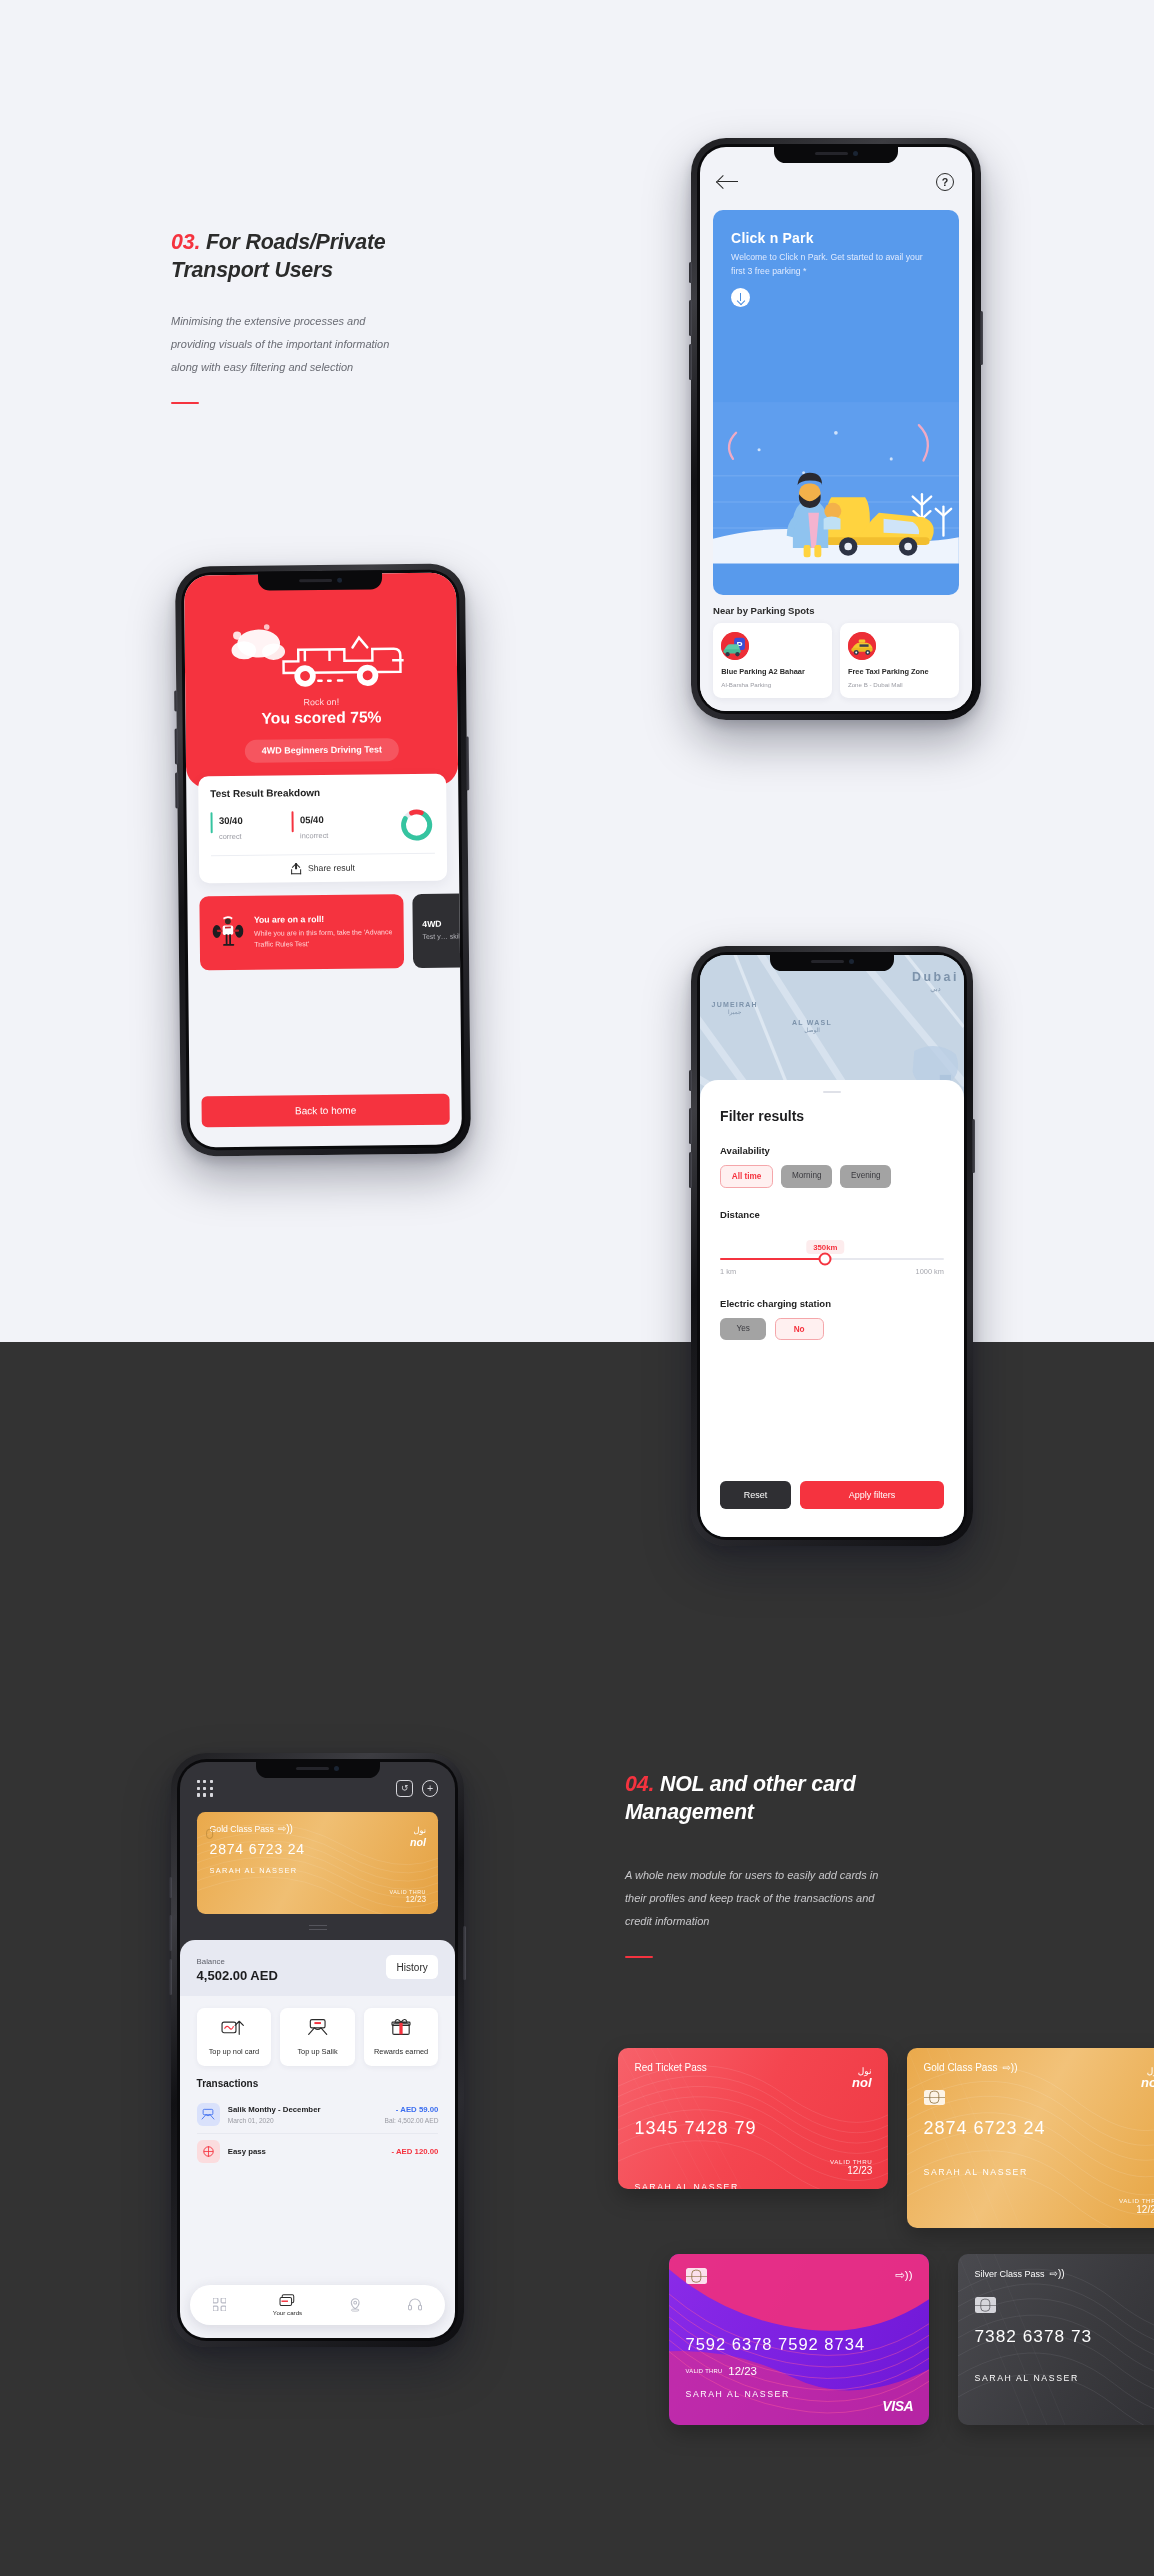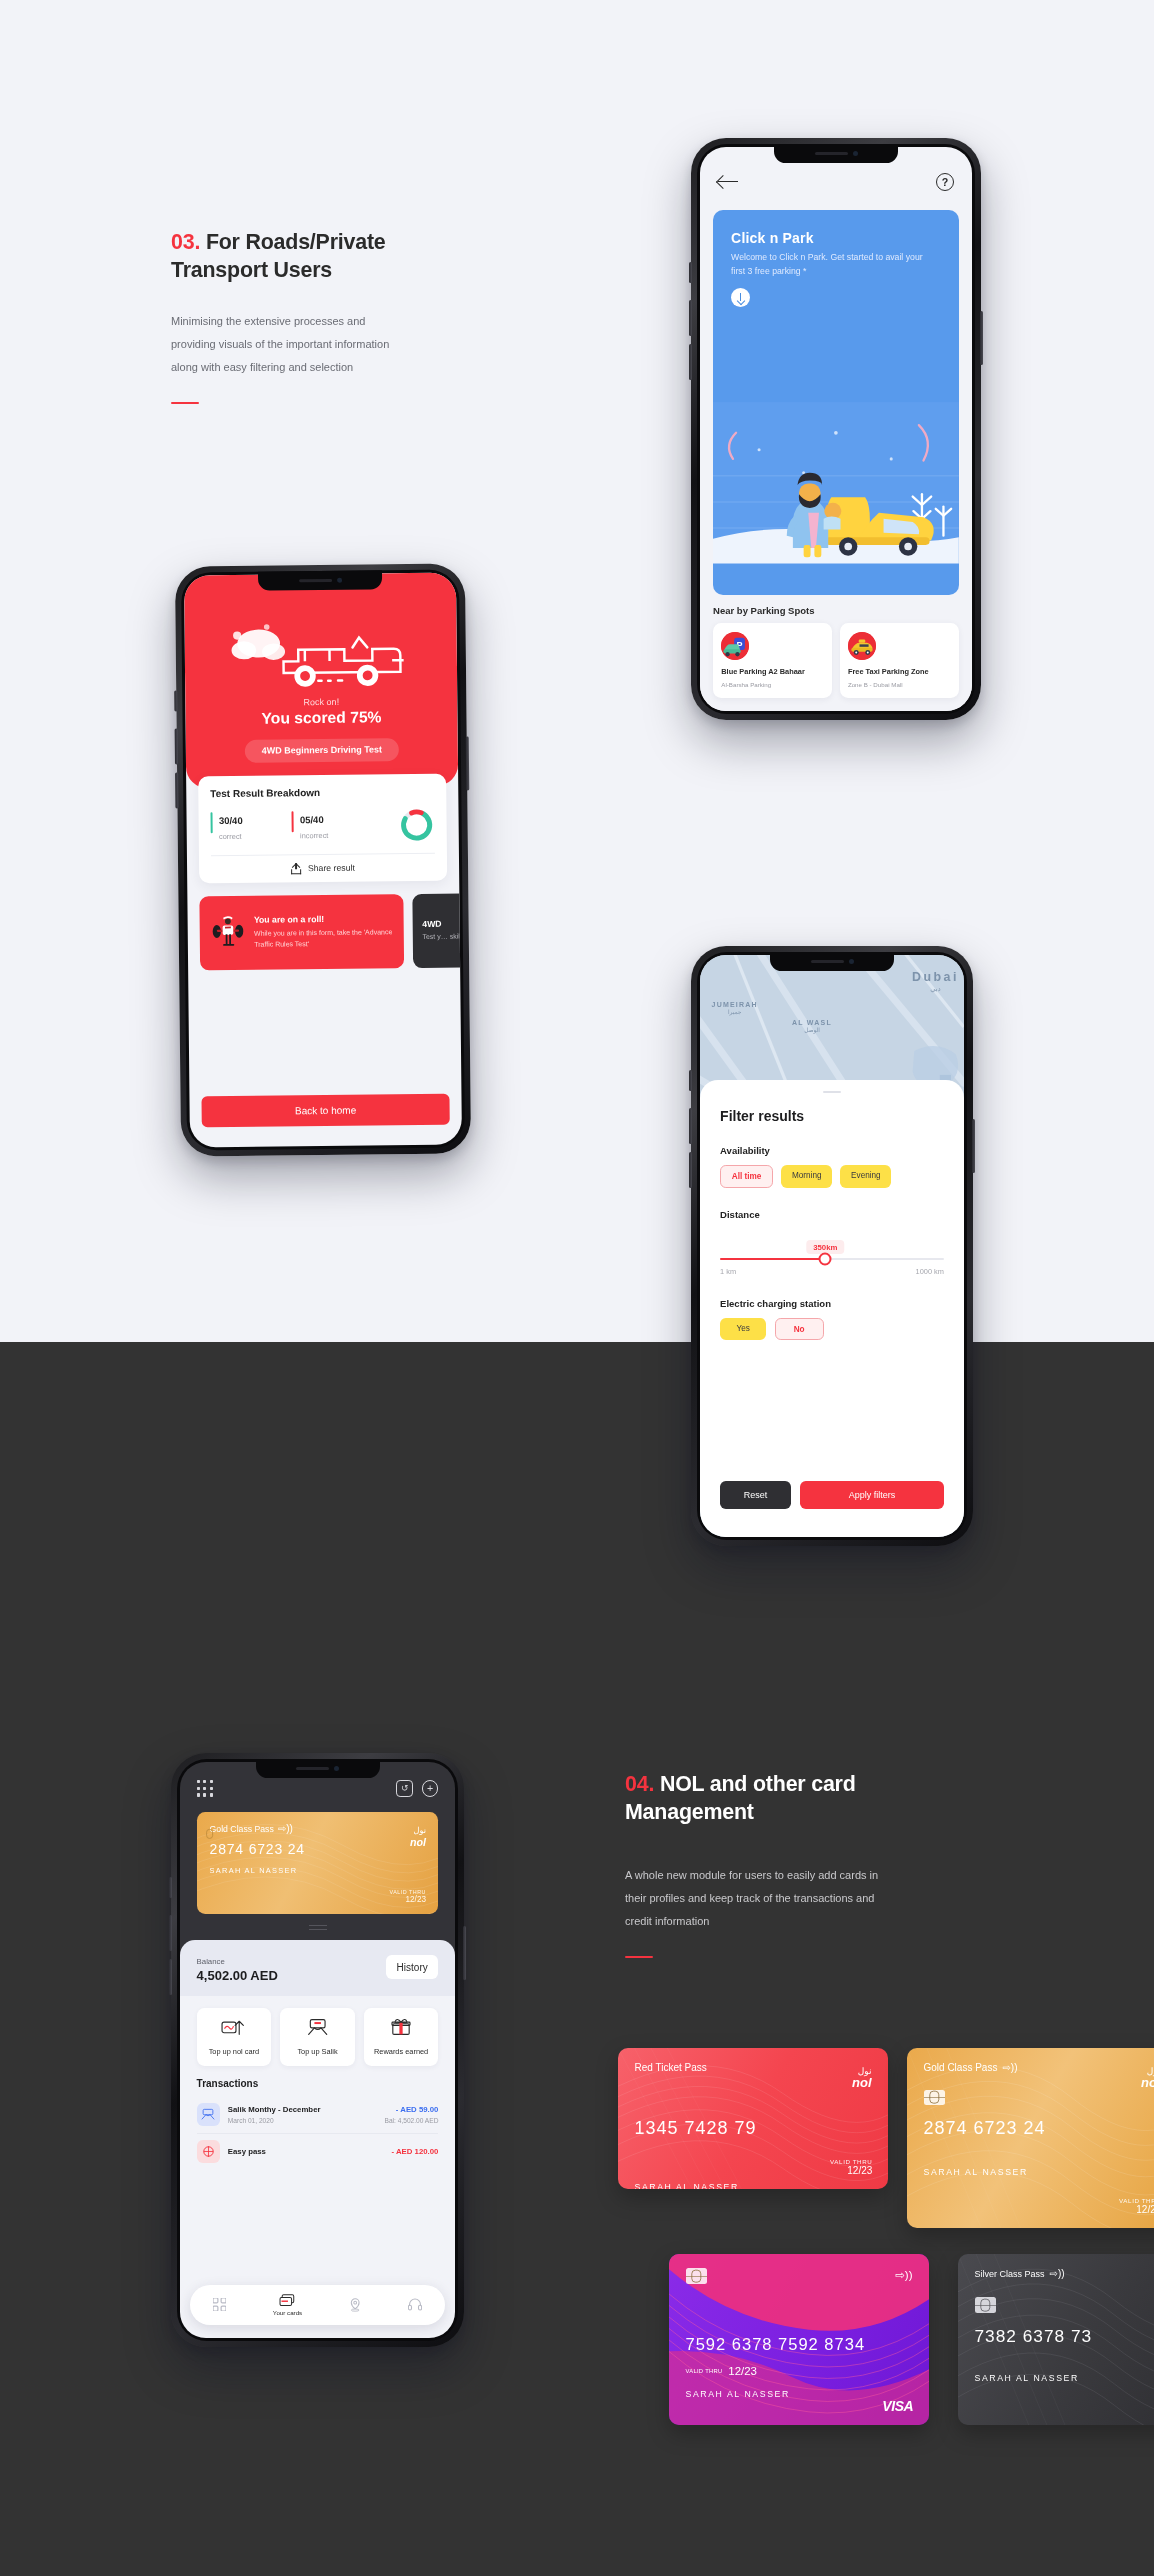--- a/index.html
+++ b/index.html
@@ -9,21 +9,21 @@
     background: #f2f3f8;
     position: relative;
     width: 1154px;
     height: 2576px;
     overflow: hidden;
   }
   .band-light { position:absolute; left:0; top:0; width:1154px; height:1342px; background:#f2f3f8; }
   .band-dark  { position:absolute; left:0; top:1342px; width:1154px; height:1234px; background:#333333; }
 
   
-  .sec-copy { position: absolute; }
+  .sec-copy { position: absolute; font-style: italic; }
   .sec-title {
     font-size: 21.4px; font-weight: bold; line-height: 1.3;
     color: #2b2b2b; letter-spacing: -0.2px;
   }
   .sec-title .num { color: #f5333f; }
   .sec-title.onDark { color: #ffffff; }
   .sec-body {
     font-size: 11px; line-height: 2.1; color: #6a6c74; margin-top: 25px;
   }
   .sec-body.onDark { color: #c9c9cc; margin-top: 37px; }
@@ -119,21 +119,21 @@
   #phone-filter { left: 691px; top: 946px; width: 282px; height: 600px; }
   .filter-screen{background:#c6d5e4;position:relative;}
   .mapbg{position:absolute;inset:0;}
   .map-lab{position:absolute;color:#7d93ab;font-weight:bold;letter-spacing:1.2px;text-align:center;}
   .map-lab .ar{display:block;font-weight:normal;letter-spacing:0;margin-top:0.8px;}
   .sheet{position:absolute;left:0;right:0;bottom:0;height:457px;background:#fff;border-top-left-radius:18px;border-top-right-radius:18px;padding:10.7px 20px 0;}
   .grab{width:18px;height:2.5px;background:#dfe1e8;border-radius:1.6px;margin:0 auto 15px;}
   .sheet h3{font-size:14px;font-weight:bold;color:#1d1d1f;}
   .f-lab{font-size:9.5px;font-weight:bold;color:#222;margin-top:21.4px;margin-bottom:9px;}
   .chips{display:flex;gap:8.2px;}
-  .chip{font-size:8.2px;padding:5.8px 10.7px;border-radius:5.8px;background:#fde047;color:#3a3a3f;}
+  .chip{font-size:8.2px;padding:5.8px 10.7px;border-radius:5.8px;background:#a3a3a3;color:#3a3a3f;}
   .chip.on{background:#fff0f0;border:0.8px solid #f5a6aa;color:#f5333f;font-weight:bold;}
   .slider-wrap{position:relative;margin-top:21.4px;padding-top:16.5px;}
   .sl-bubble{position:absolute;left:47%;top:-1.6px;transform:translateX(-50%);background:#fdeced;color:#f5333f;font-size:7.8px;font-weight:bold;padding:2.5px 6.6px;border-radius:4.1px;}
   .sl-track{height:1.6px;background:#e7e8ee;border-radius:1.6px;position:relative;}
   .sl-fill{position:absolute;left:0;top:0;height:1.6px;background:#f5333f;border-radius:1.6px;}
   .sl-knob{position:absolute;top:50%;width:13px;height:13px;border-radius:50%;background:#fff;border:2.9px solid #f5333f;transform:translate(-50%,-50%);}
   .sl-ends{display:flex;justify-content:space-between;margin-top:7.4px;font-size:7.4px;color:#a6a7ae;}
   .f-actions{position:absolute;left:20px;right:20px;bottom:28px;display:flex;gap:9px;}
   .btn-reset{background:#2f2f33;color:#fff;font-size:9px;padding:9px 0;border-radius:5.8px;width:71px;text-align:center;}
   .btn-apply{background:#f5333f;color:#fff;font-size:9px;padding:9px 0;border-radius:5.8px;flex:1;text-align:center;}

